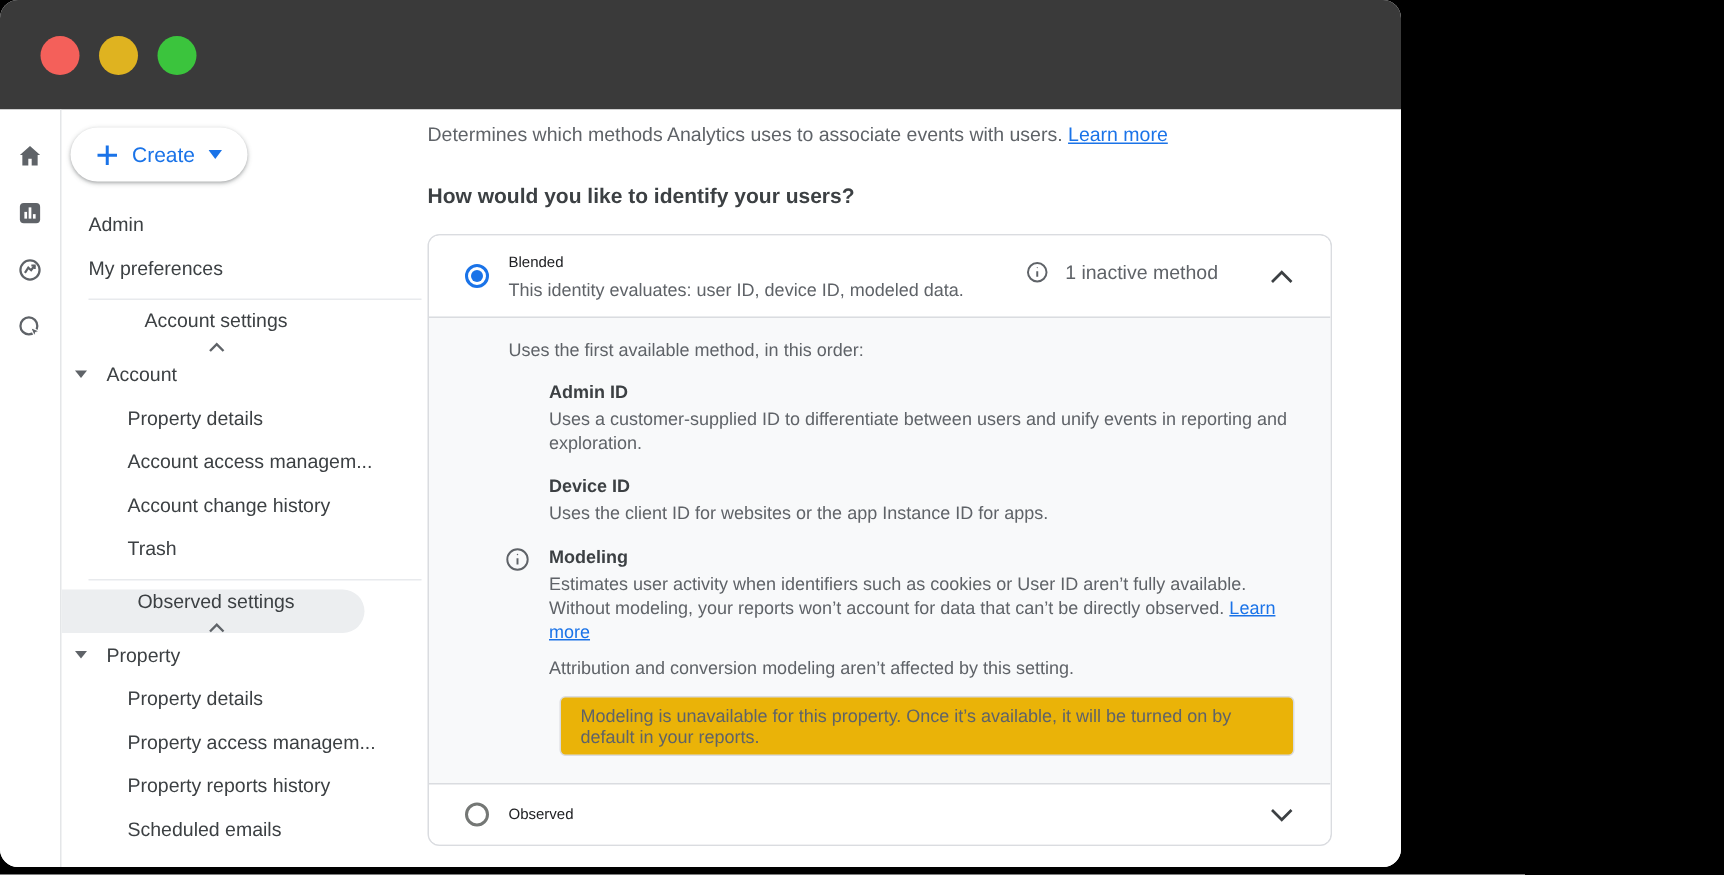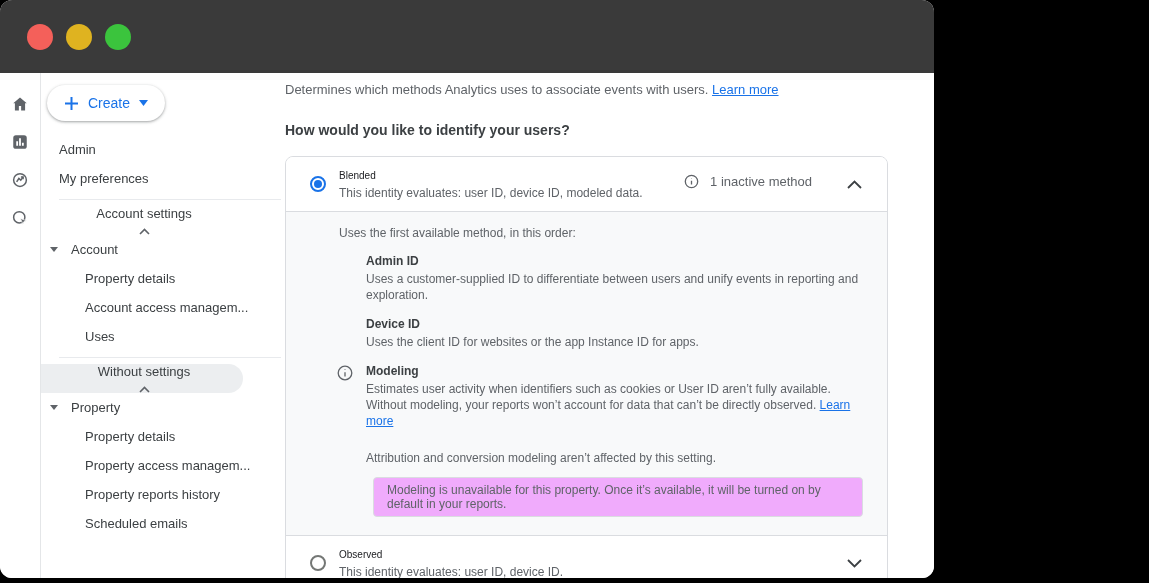--- a/index.html
+++ b/index.html
@@ -77,24 +77,24 @@
   .badge-text{font-size:13px;color:var(--text-secondary);}
   .chev-btn{border:none;background:none;padding:0;margin-left:24px;cursor:pointer;color:#3c4043;width:20px;height:20px;}
   .chev-btn svg{display:block;}
   .option-details{background:var(--details-bg);border-top:1px solid var(--border);padding:12px 24px 18px 53px;}
   .details-intro{font-size:12px;color:var(--text-secondary);margin:2px 0 14px 0;}
   .method{margin:0 0 14px 27px;}
   .method-name{font-size:12px;font-weight:700;color:#3c4043;margin-bottom:3px;}
   .method-desc{font-size:12px;color:var(--text-secondary);line-height:16px;max-width:676px;}
   .modeling{position:relative;margin-bottom:0;}
   .modeling-info{position:absolute;left:-29px;top:1px;color:var(--text-secondary);}
-  .method-note{font-size:12px;color:var(--text-secondary);margin-top:22px;}
+  .method-note{font-size:12px;color:var(--text-secondary);margin-top:9px;}
   .notice-box{
     display:inline-block;margin:12px 0 0 7px;padding:5px 13px;
-    border:1px solid var(--border);border-radius:4px;background:#f0abfc;
+    border:1px solid var(--border);border-radius:4px;background:#eab308;
     font-size:12px;color:var(--text-secondary);
   }
   .observed-row{border-top:1px solid var(--border);}
 </style>
 </head>
 <body>
 
 <div class="window">
 
   <div class="titlebar">
@@ -155,26 +155,27 @@
         <svg width="11" height="7" viewBox="0 0 11 7" fill="none" stroke="#5f6368" stroke-width="1.6">
             <path d="M1 6l4.5-4.5L10 6"></path>
           </svg>
       </div>
       <div class="tree-parent">
         <span class="caret-down"></span>
         <span>Account</span>
       </div>
       <div class="nav-sub">Property details</div>
       <div class="nav-sub">Account access managem...</div>
-      <div class="nav-sub">Uses</div>
+      <div class="nav-sub">Account change history</div>
+      <div class="nav-sub">Trash</div>
 
       <div class="divider"></div>
 
       <div class="section-header active">
-        <span>Without settings</span>
+        <span>Observed settings</span>
         <svg width="11" height="7" viewBox="0 0 11 7" fill="none" stroke="#5f6368" stroke-width="1.6">
             <path d="M1 6l4.5-4.5L10 6"></path>
           </svg>
       </div>
       <div class="tree-parent">
         <span class="caret-down"></span>
         <span>Property</span>
       </div>
       <div class="nav-sub">Property details</div>
       <div class="nav-sub">Property access managem...</div>
@@ -242,21 +243,20 @@
             </div>
             <div class="method-note">Attribution and conversion modeling aren’t affected by this setting.</div>
             <div class="notice-box">Modeling is unavailable for this property. Once it’s available, it will be turned on by default in your reports.</div>
           </div>
         </div>
 
         <div class="option-row observed-row">
           <span class="radio unchecked"></span>
           <div class="option-text">
             <div class="option-label">Observed</div>
-            <div class="option-desc">This identity evaluates: user ID, device ID.</div>
           </div>
           <div class="option-right">
             <button class="chev-btn">
               <svg width="15" height="9" viewBox="0 0 15 9" fill="none" stroke="#3c4043" stroke-width="1.8">
                   <path d="M1 1l6.5 6.5L14 1"></path>
                 </svg>
             </button>
           </div>
         </div>
       </section>

